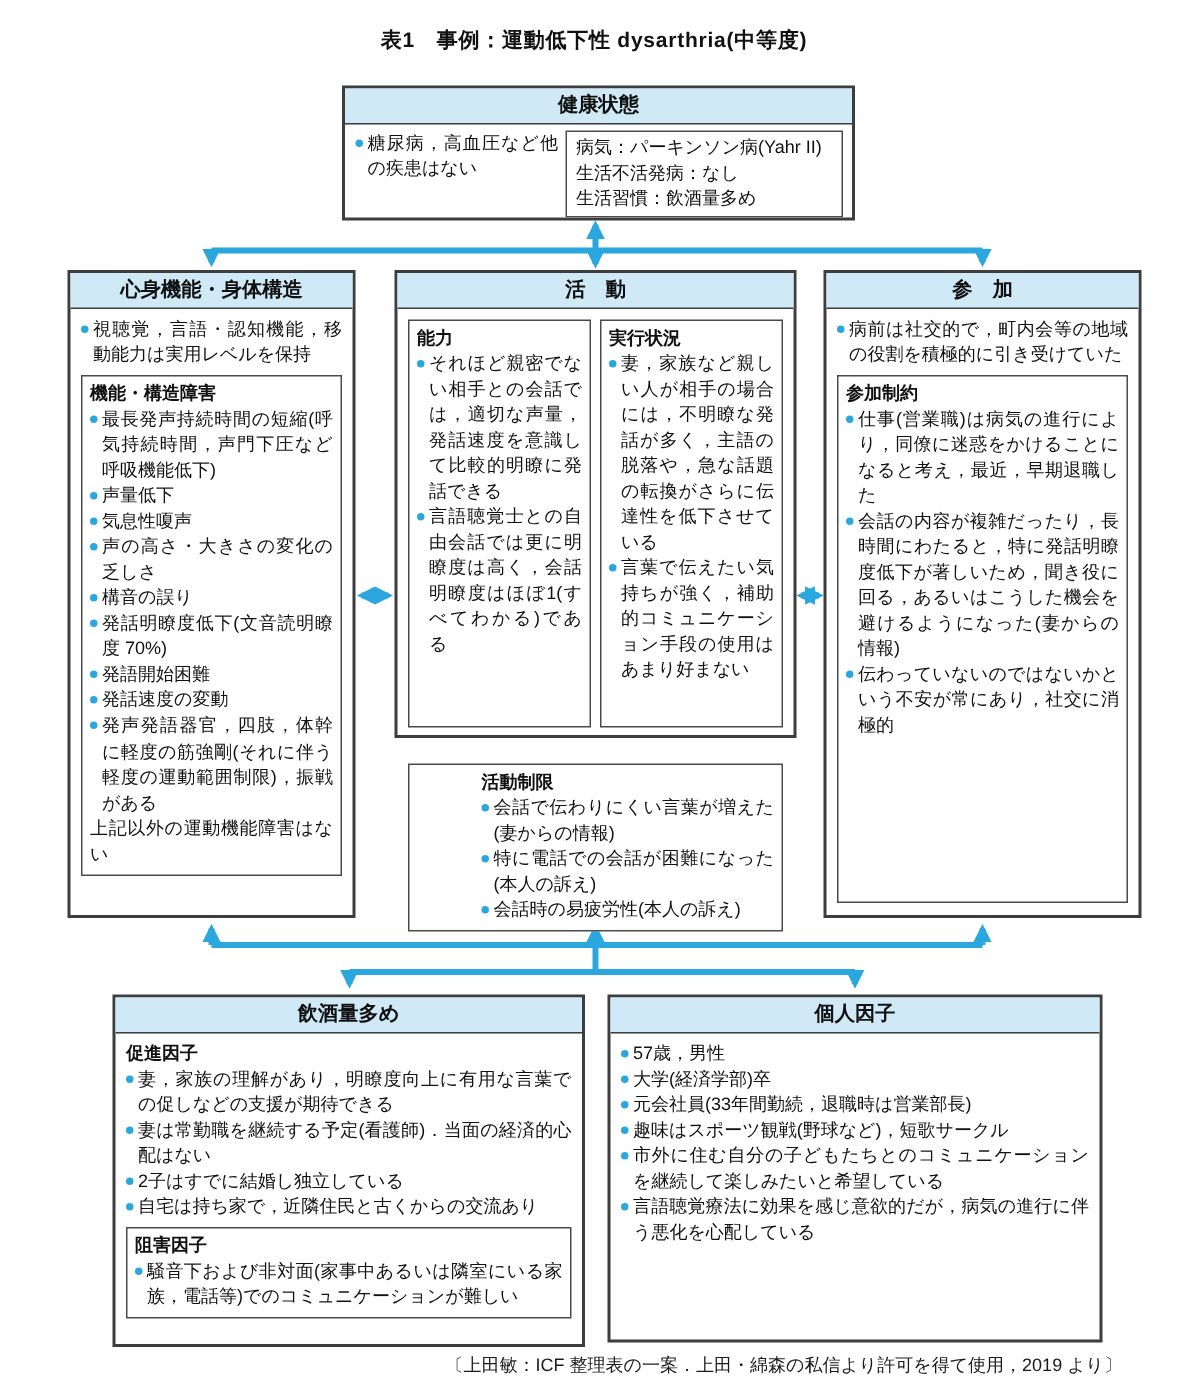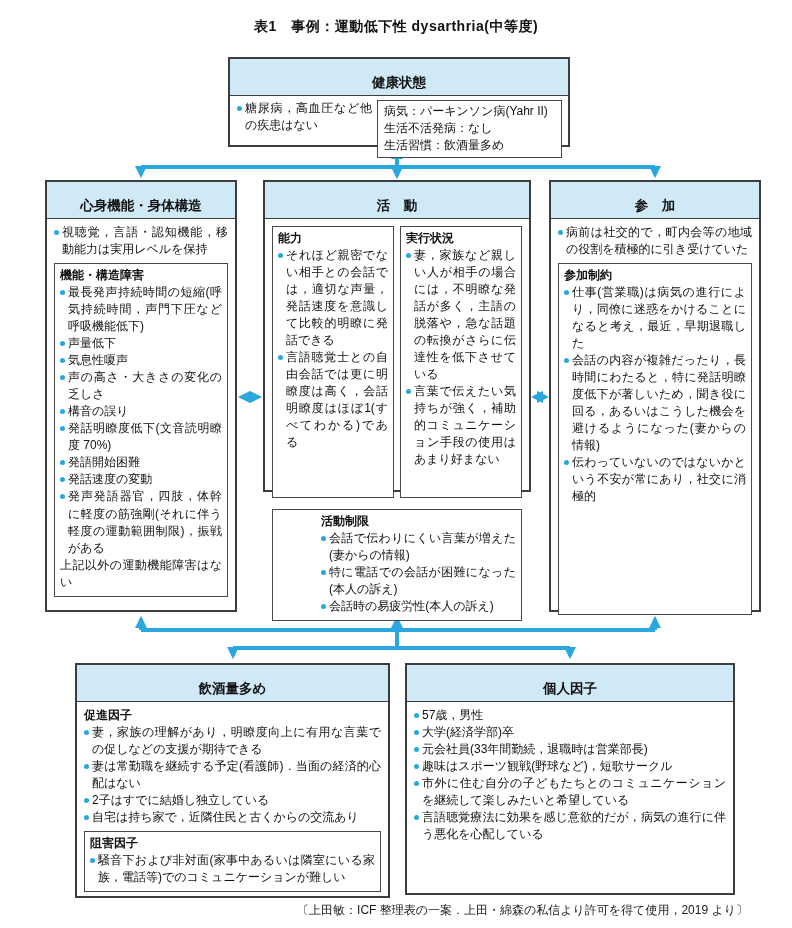--- a/index.html
+++ b/index.html
@@ -25,21 +25,21 @@
     position:absolute;
     border:2px solid #3d3d3d;
     background:#fff;
   }
   .box-header {
     background:var(--header-bg,#cfe9f7);
     border-bottom:1.5px solid #3d3d3d;
     text-align:center;
     font-weight:bold;
     font-size:13.5px;
-    padding:15px 0 3px;
+    padding:2px 0 3px;
   }
   .box-body {
     padding:5px 7px;
     font-size:12px;
     line-height:1.42;
     text-align:justify;
   }
   .inner-box {
     border:1.5px solid #4a4a4a;
     padding:3px 5px 5px;
@@ -211,21 +211,21 @@
                 <span class="dot"></span>
                 <span class="txt">妻，家族など親しい人が相手の場合には，不明瞭な発話が多く，主語の脱落や，急な話題の転換がさらに伝達性を低下させている</span>
               </li>
               <li>
                 <span class="dot"></span>
                 <span class="txt">言葉で伝えたい気持ちが強く，補助的コミュニケーション手段の使用はあまり好まない</span>
               </li>
             </ul>
         </div>
       </div>
-      <div class="inner-box" style="margin-top:11px;padding-left:48px;">
+      <div class="inner-box" style="margin-top:24px;padding-left:48px;">
         <div class="inner-title">活動制限</div>
         <ul class="blist">
 
         <li>
               <span class="dot"></span>
               <span class="txt">会話で伝わりにくい言葉が増えた(妻からの情報)</span>
             </li>
             <li>
               <span class="dot"></span>
               <span class="txt">特に電話での会話が困難になった(本人の訴え)</span>

